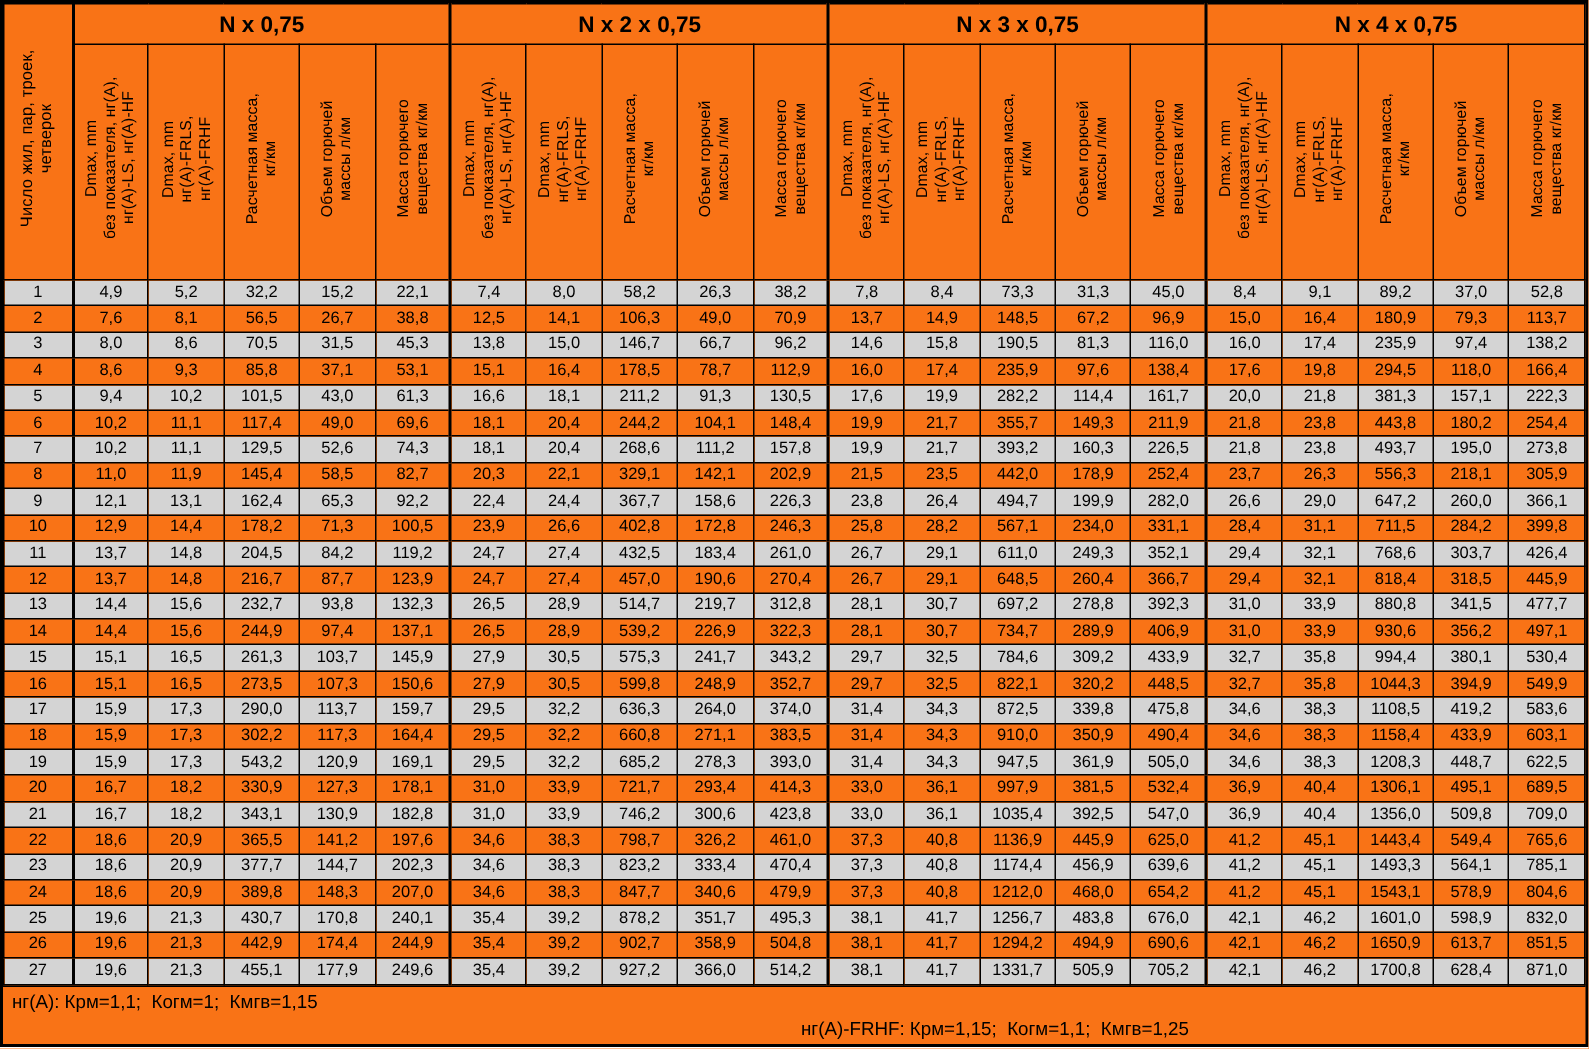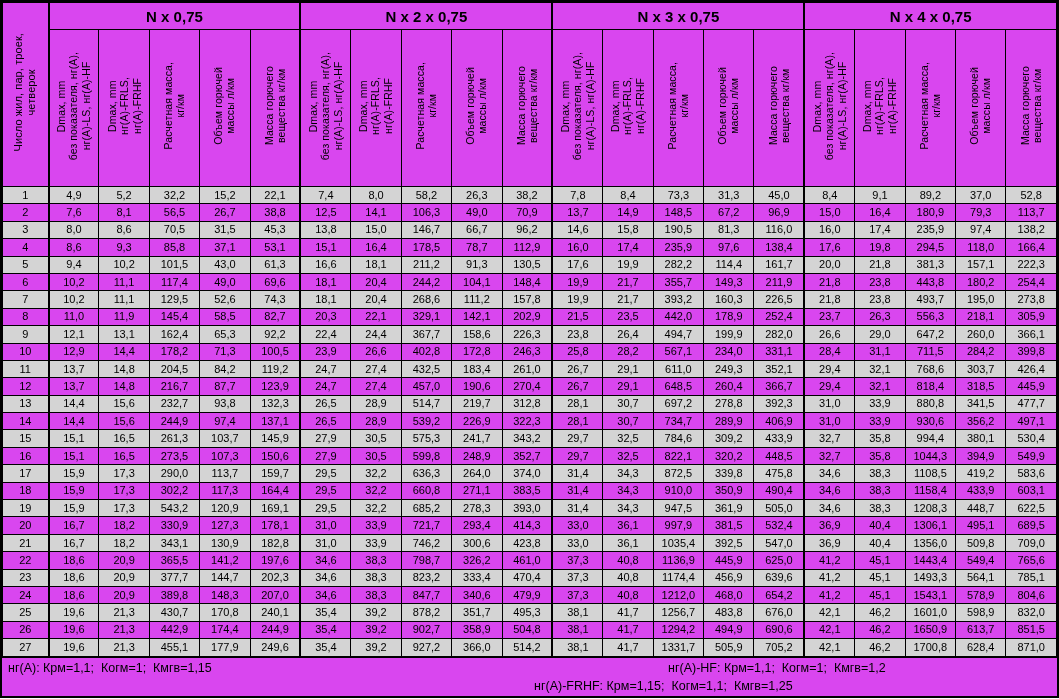--- a/index.html
+++ b/index.html
@@ -1,21 +1,21 @@
 <!DOCTYPE html>
 <html><head>
 <meta charset="utf-8">
 <style>
   html, body { margin: 0; padding: 0; background: #ffffff; }
   body { width: 1059px; font-family: "Liberation Sans", sans-serif; color: #000; }
   .sheet {
     box-sizing: border-box;
     width: 1059px;
     border: 2px solid #000;
-    background: #d946ef;
+    background: #f97316;
   }
   table.main {
     border-collapse: collapse;
     table-layout: fixed;
     width: 100%;
   }
   col.c0 { width: 46px; }
   th, td {
     border: 1px solid #000;
     padding: 0;
@@ -769,16 +769,15 @@
           <td class="gsep">42,1</td>
           <td>46,2</td>
           <td>1700,8</td>
           <td>628,4</td>
           <td>871,0</td>
         </tr>
       </tbody>
   </table>
   <div class="footer">
     <span class="fn fn-a">нг(А): Крм=1,1;  Когм=1;  Кмгв=1,15</span>
-    <span class="fn fn-c">нг(А)-HF: Крм=1,1;  Когм=1;  Кмгв=1,2</span>
     <span class="fn fn-e">нг(А)-FRHF: Крм=1,15;  Когм=1,1;  Кмгв=1,25</span>
   </div>
 </div>
 
 </body></html>

